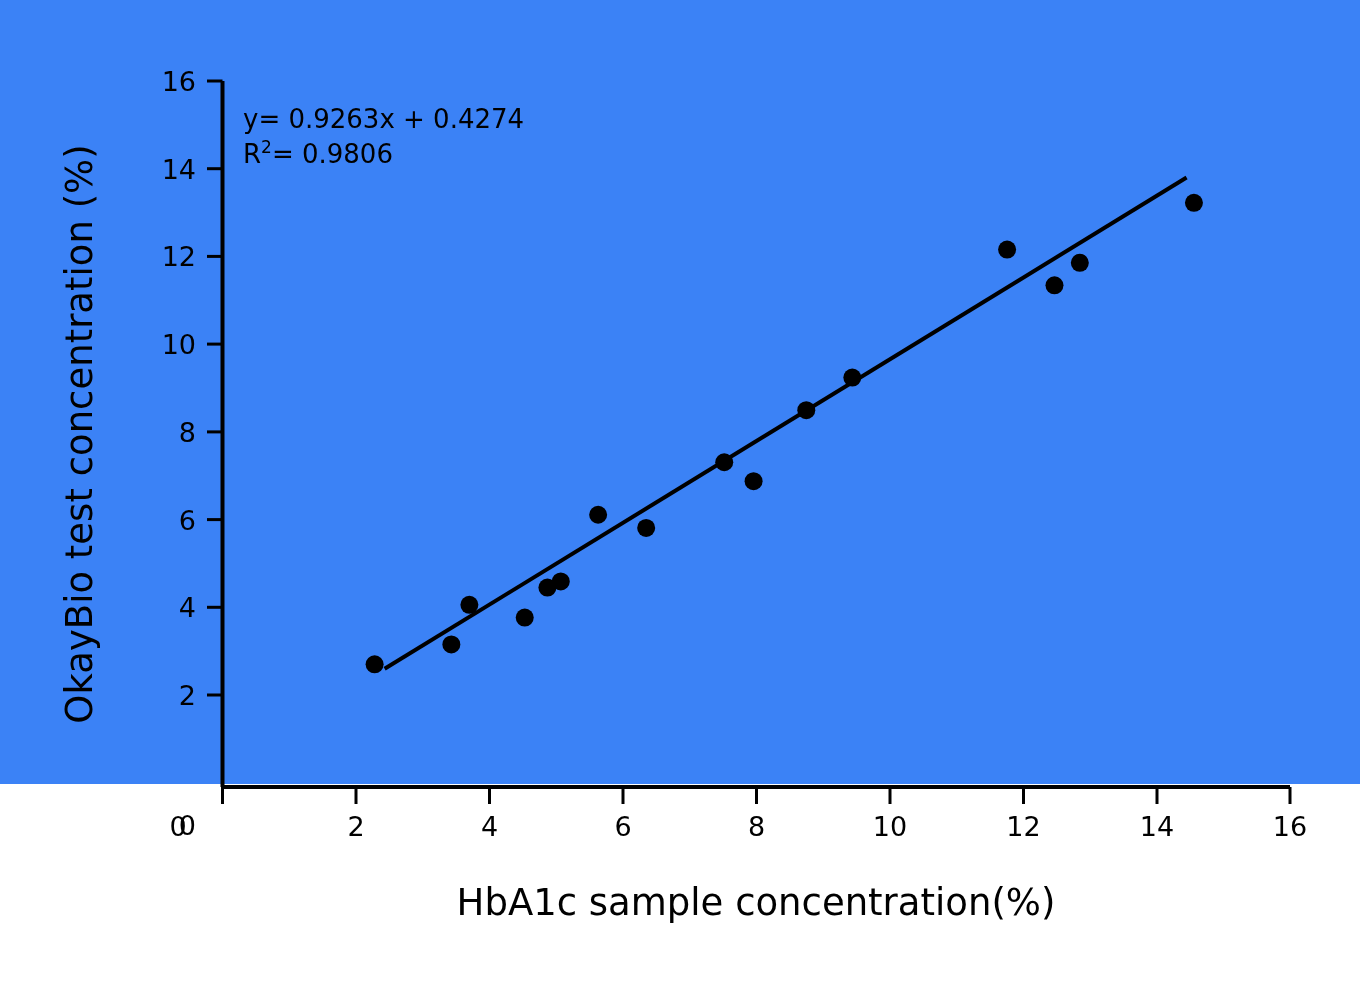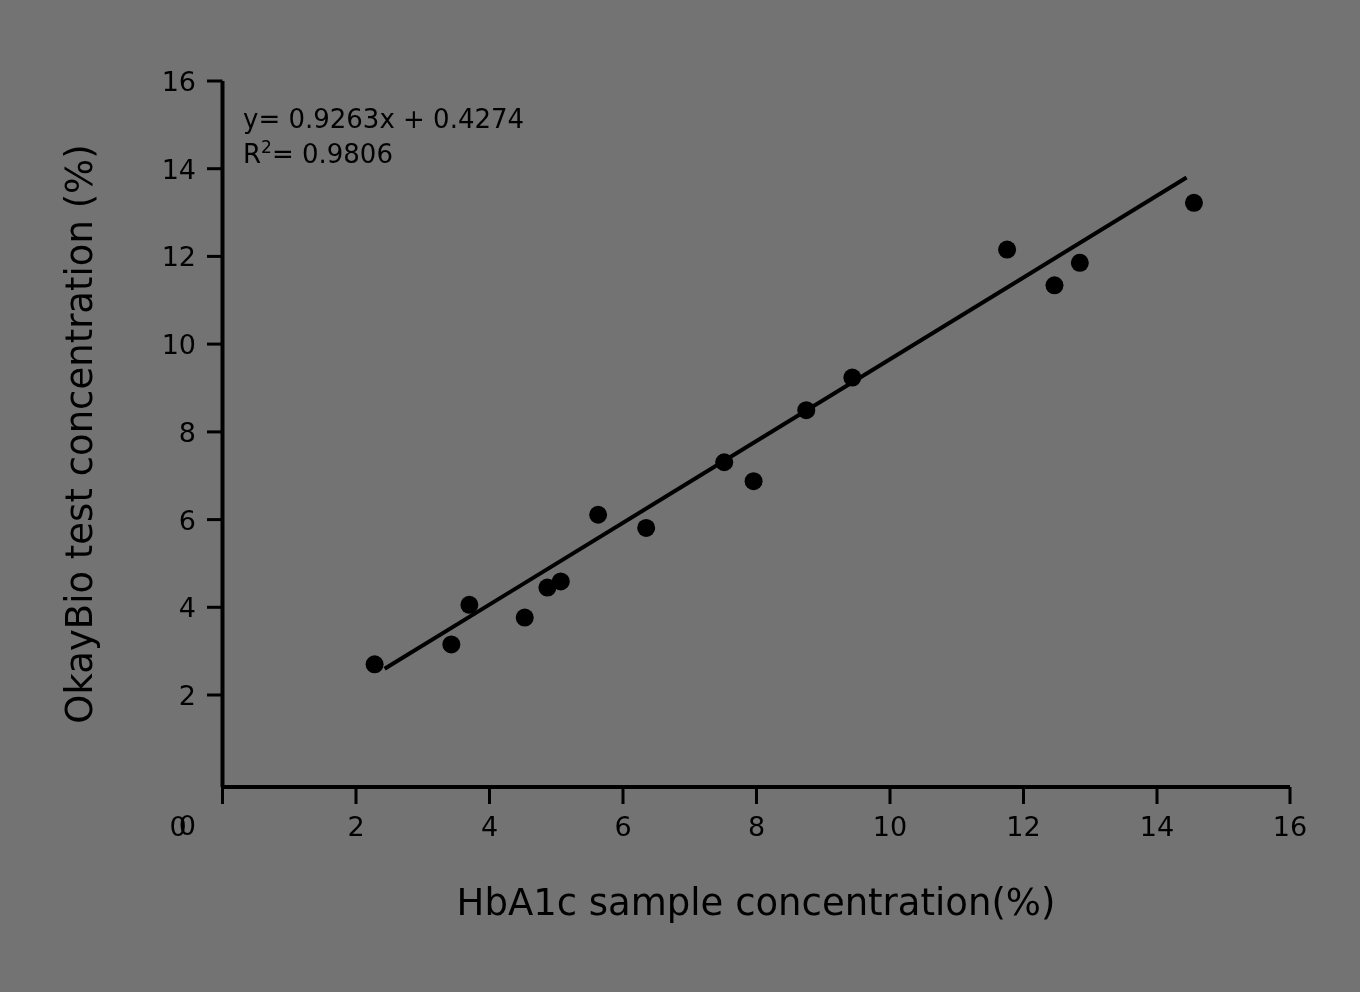--- a/index.html
+++ b/index.html
@@ -10,22 +10,22 @@
   body {
     width: 1360px;
     height: 992px;
     font-family: "DejaVu Sans", sans-serif;
     color: #000000;
     overflow: hidden;
   }
   #figure {
     position: relative;
     width: 1360px;
-    height: 992px;
-    background: #737373;
+    height: 784px;
+    background: #3b82f6;
   }
   #plot-svg {
     position: absolute;
     left: 0;
     top: 0;
     width: 1360px;
     height: 992px;
   }
   .axis-line {
     stroke: #000000;

